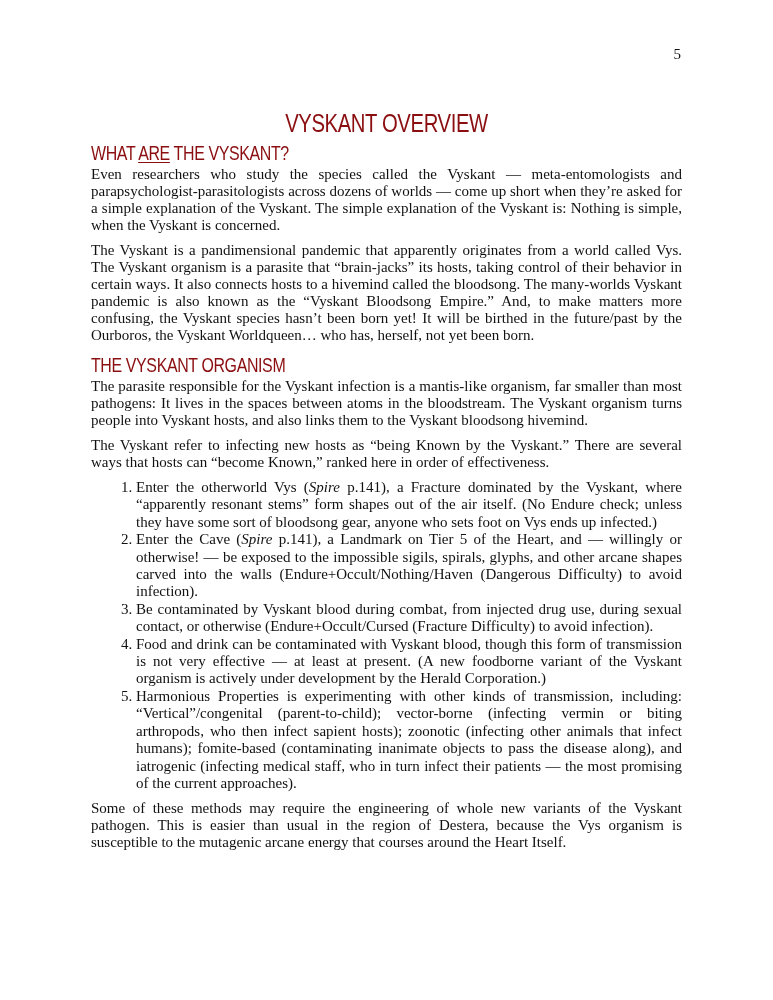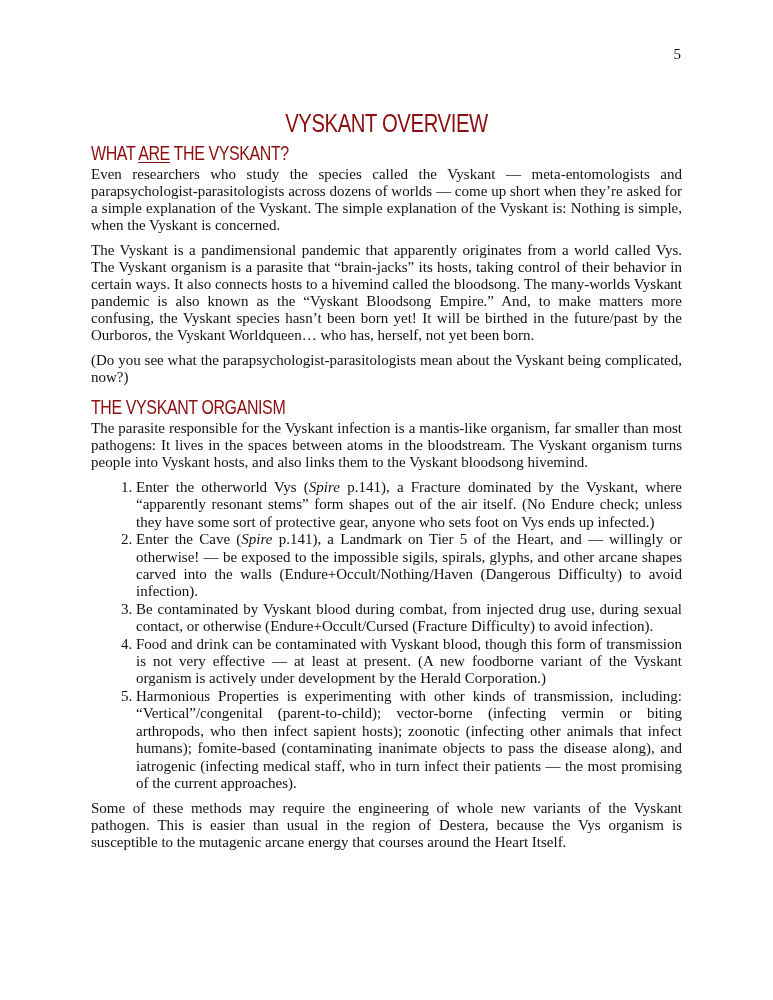--- a/index.html
+++ b/index.html
@@ -46,28 +46,28 @@
 <div class="page">
   <div class="page-number">5</div>
 
   <div class="content">
     <h1 class="title">VYSKANT OVERVIEW</h1>
 
     <h2 class="h2" style="margin-top:2px;"><span>WHAT </span><u>ARE</u><span> THE VYSKANT?</span></h2>
 
     <p>Even researchers who study the species called the Vyskant — meta-entomologists and parapsychologist-parasitologists across dozens of worlds — come up short when they’re asked for a simple explanation of the Vyskant. The simple explanation of the Vyskant is: Nothing is simple, when the Vyskant is concerned.</p>
     <p><span>The Vyskant is a pandimensional pandemic that apparently originates from a world called Vys. The Vyskant organism is a parasite that “brain-jacks” its hosts, taking control of their behavior in certain ways. It also connects hosts to a hivemind called the bloodsong. The many-worlds Vyskant pandemic is also known as the “Vyskant Bloodsong Empire.” And, to make matters more confusing, the Vyskant species hasn’t been born yet! It will be birthed in the future/past by the </span><b>Ourboros</b><span>, the Vyskant Worldqueen… who has, herself, not yet been born.</span></p>
-    <p>(Do you see what the parapsychologist-parasitologists mean about the Vyskant being complicated, now?)</p>
 
     <h2 class="h2" style="margin-top:4px;">THE VYSKANT ORGANISM</h2>
 
     <p>The parasite responsible for the Vyskant infection is a mantis-like organism, far smaller than most pathogens: It lives in the spaces between atoms in the bloodstream. The Vyskant organism turns people into Vyskant hosts, and also links them to the Vyskant bloodsong hivemind.</p>
+    <p>The Vyskant refer to infecting new hosts as “being Known by the Vyskant.” There are several ways that hosts can “become Known,” ranked here in order of effectiveness.</p>
 
     <ol>
-      <li><span>Enter the otherworld </span><b>Vys</b><span> (</span><i>Spire</i><span> p.141), a Fracture dominated by the Vyskant, where “apparently resonant stems” form shapes out of the air itself. (No </span><b>Endure</b><span> check; unless they have some sort of protective gear, anyone who sets foot on Vys ends up infected.)</span></li>
+      <li><span>Enter the otherworld </span><b>Vys</b><span> (</span><i>Spire</i><span> p.141), a Fracture dominated by the Vyskant, where “apparently resonant stems” form shapes out of the air itself. (No </span><b>Endure</b><span> check; unless they have some sort of bloodsong gear, anyone who sets foot on Vys ends up infected.)</span></li>
       <li><span>Enter the </span><b>Cave</b><span> (</span><i>Spire</i><span> p.141), a Landmark on Tier 5 of the Heart, and — willingly or otherwise! — be exposed to the impossible sigils, spirals, glyphs, and other arcane shapes carved into the walls (</span><b>Endure+Occult/Nothing/Haven</b><span> (</span><b>Dangerous</b><span> Difficulty) to avoid infection).</span></li>
       <li><span>Be contaminated by Vyskant blood during combat, from injected drug use, during sexual contact, or otherwise (</span><b>Endure+Occult/Cursed</b><span> (</span><b>Fracture</b><span> Difficulty) to avoid infection).</span></li>
       <li><span>Food and drink can be contaminated with Vyskant blood, though this form of transmission is not very effective — at least at present. (A new foodborne variant of the Vyskant organism is actively under development by the Herald Corporation.)</span></li>
       <li><span>Harmonious Properties is experimenting with other kinds of transmission, including: “Vertical”/congenital (parent-to-child); vector-borne (infecting vermin or biting arthropods, who then infect sapient hosts); zoonotic (infecting other animals that infect humans); fomite-based (contaminating inanimate objects to pass the disease along), and iatrogenic (infecting medical staff, who in turn infect their patients — the most promising of the current approaches).</span></li>
     </ol>
 
     <p>Some of these methods may require the engineering of whole new variants of the Vyskant pathogen. This is easier than usual in the region of Destera, because the Vys organism is susceptible to the mutagenic arcane energy that courses around the Heart Itself.</p>
   </div>
 </div>
 

